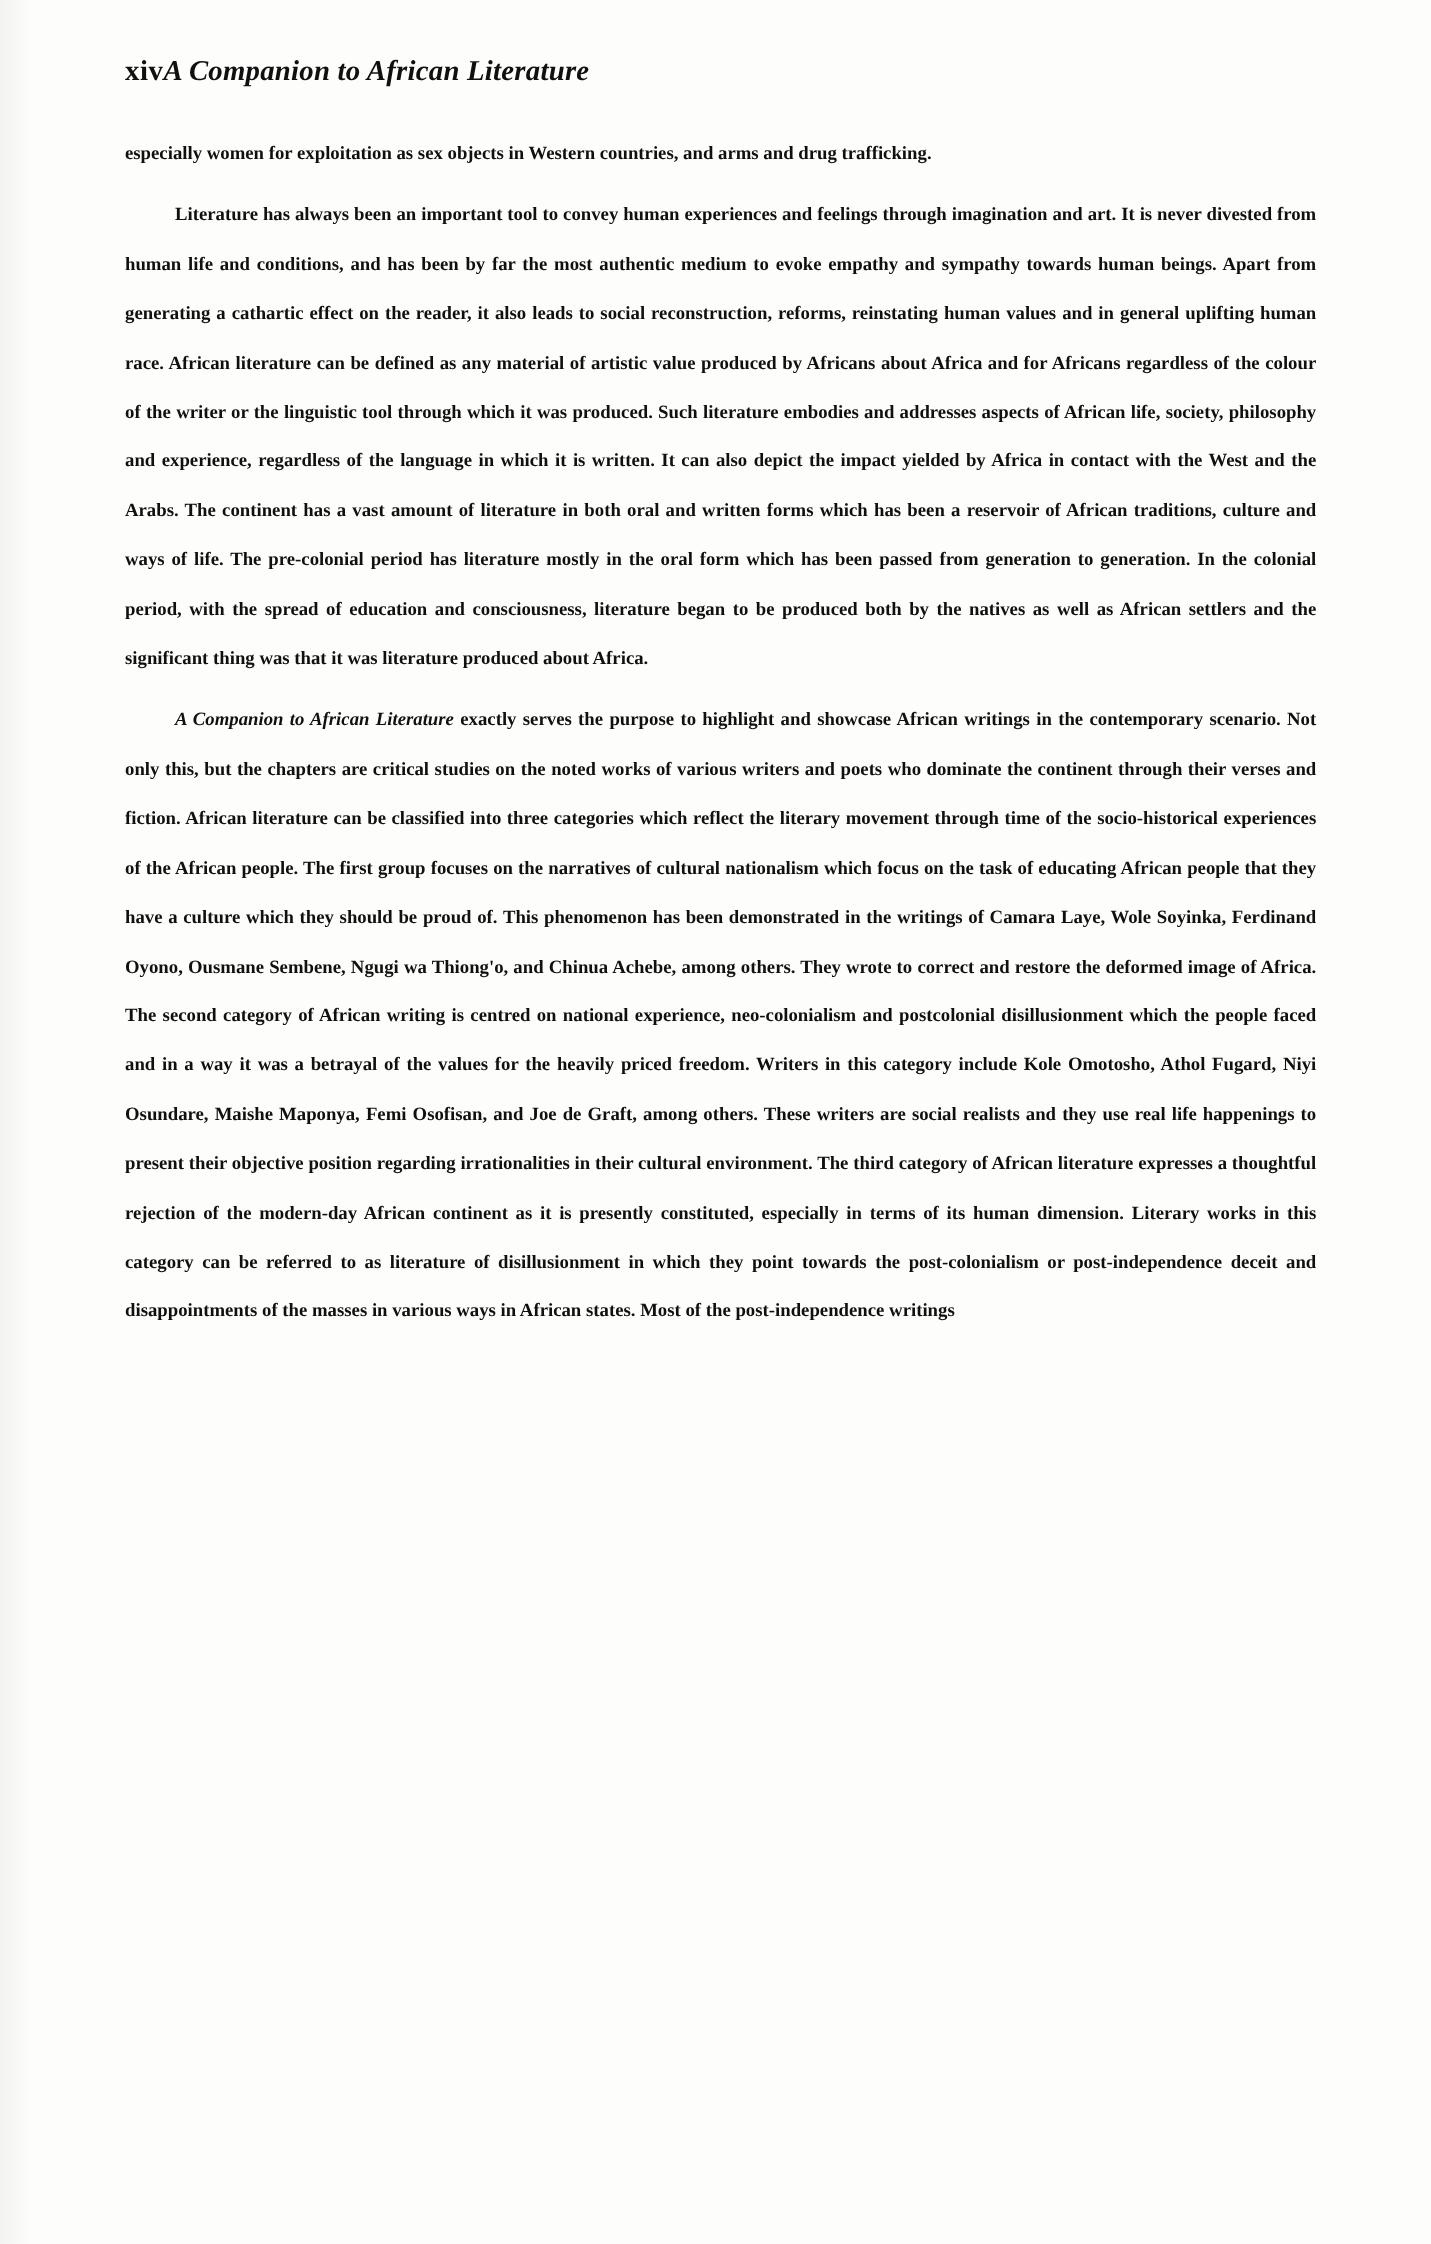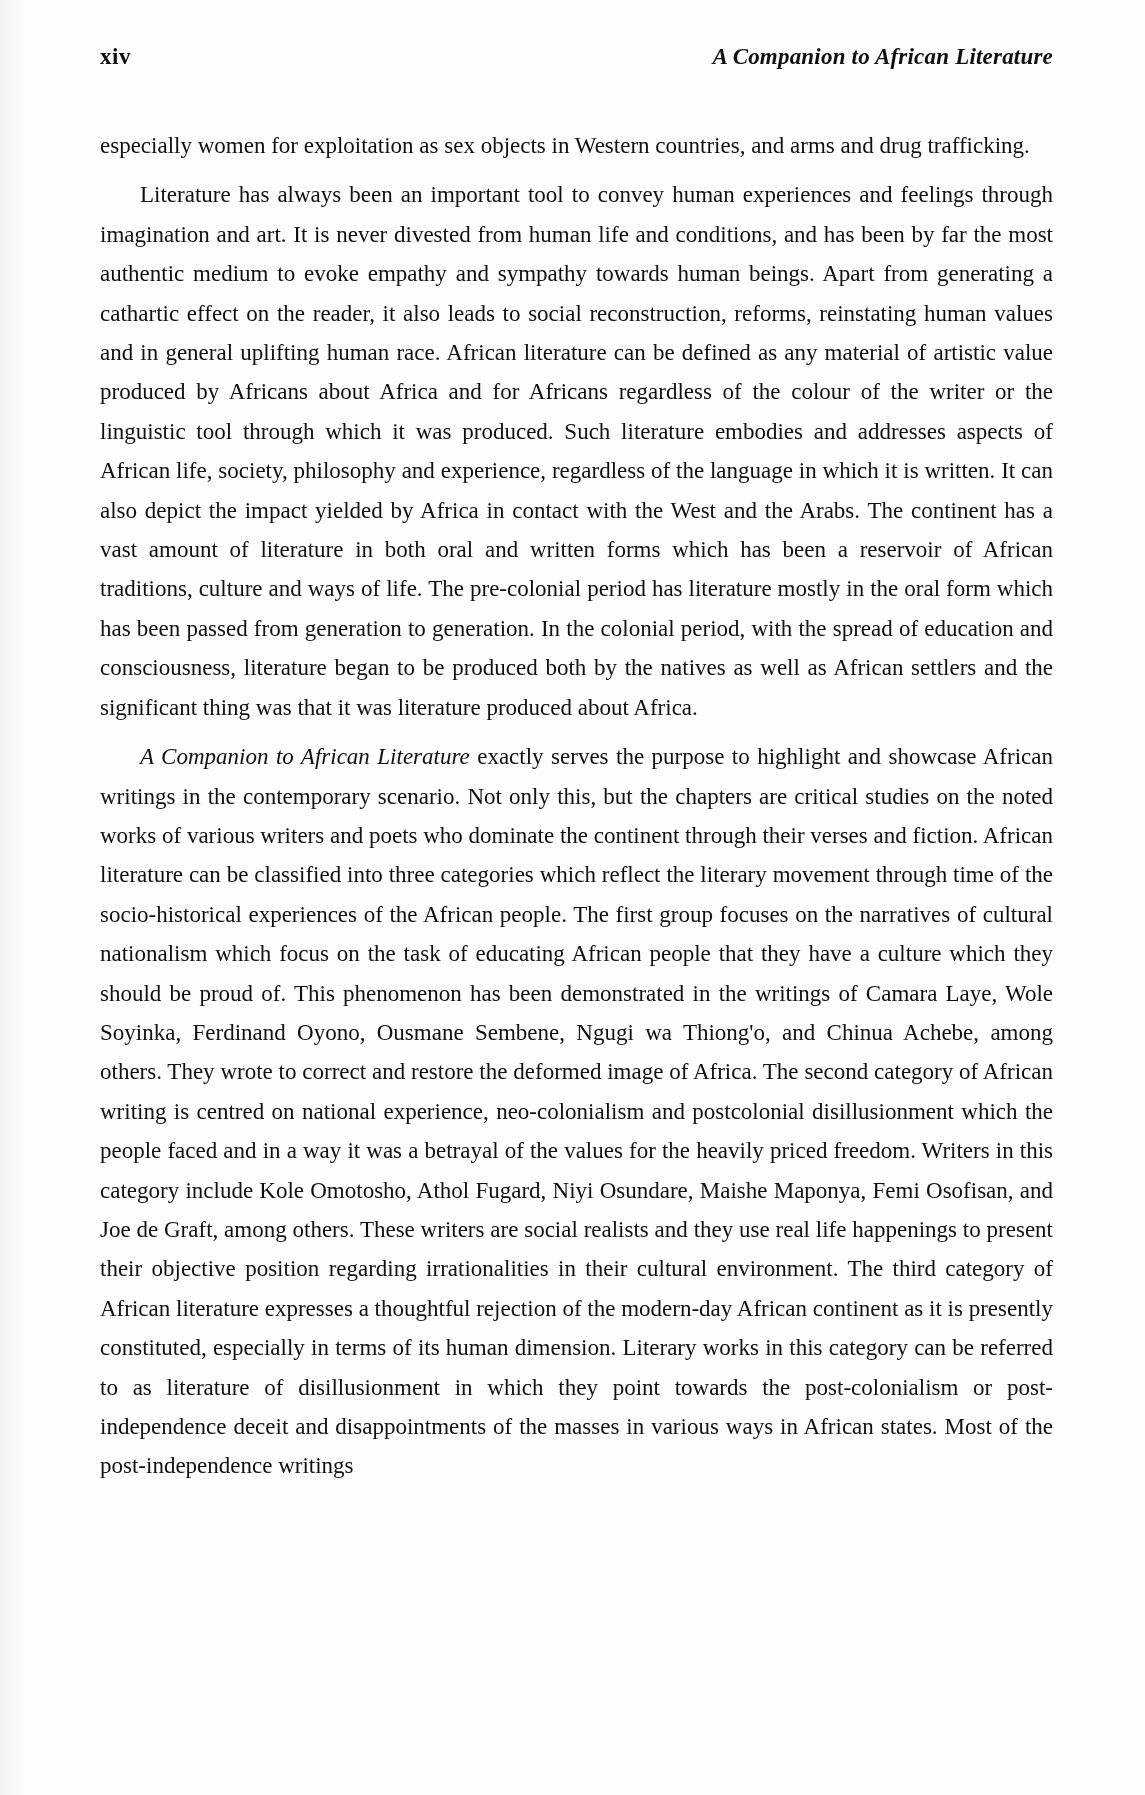--- a/index.html
+++ b/index.html
@@ -24,44 +24,45 @@
   }
   .page-inner {
     position: absolute;
     left: 100px;
     right: 92px;
     top: 44px;
   }
   .running-head {
     display: flex;
     align-items: baseline;
-    justify-content: space-between;
-    margin-bottom: 56px;
+    justify-content: flex-start;
+    margin-bottom: 34px;
   }
   .folio {
     font-size: 23px;
     font-weight: bold;
     font-family: "Liberation Serif", serif;
     letter-spacing: 0.5px;
   }
   .book-title {
     font-size: 23px;
     font-weight: bold;
     font-style: italic;
     font-family: "Liberation Serif", serif;
     letter-spacing: 0.2px;
   }
   .body-text p {
     margin: 0 0 2px 0;
-    font-size: 23px;
+    font-size: 15px;
     line-height: 39.4px;
     text-align: justify;
     text-justify: inter-word;
     hyphens: none;
     font-family: "Liberation Serif", serif;
+    font-weight: bold;
   }
   .body-text p.indent {
     text-indent: 40px;
   }
   .body-text p.first {
     text-indent: 0;
   }
   .gap {
     height: 8px;
   }

